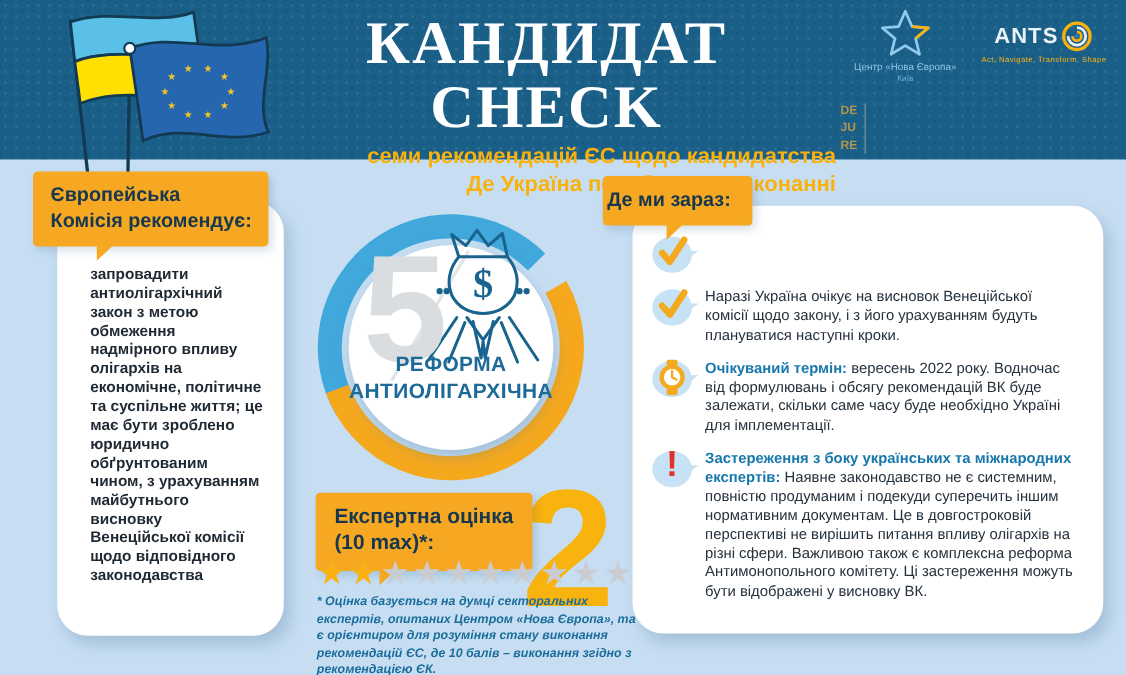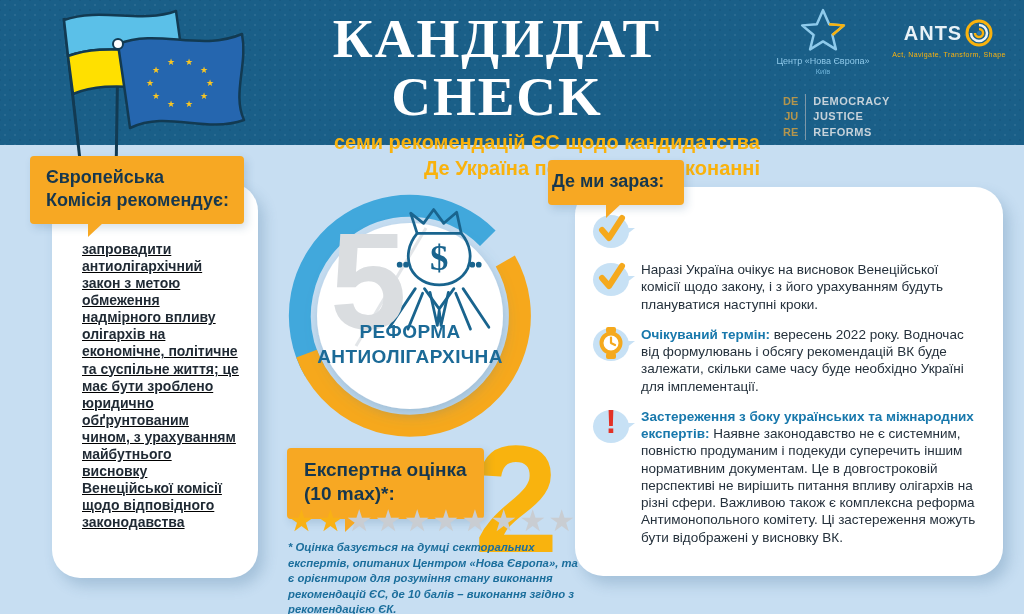--- a/index.html
+++ b/index.html
@@ -29,21 +29,21 @@
   .logo-nova { display:flex; flex-direction:column; align-items:center; }
   .logo-nova .nova-name { color:#8fc9ea; font-size:9px; margin-top:2px; white-space:nowrap; }
   .logo-nova .nova-city { color:#6fb4da; font-size:7.5px; margin-top:1px; }
   .logo-ants { display:flex; flex-direction:column; align-items:center; padding-top:10px; }
   .ants-row { display:flex; align-items:center; gap:2px; }
   .ants-word { color:#e9f2f7; font-size:20px; font-weight:700; letter-spacing:1px; line-height:1; }
   .ants-tagline { color:#f9b20d; font-size:7px; letter-spacing:.4px; margin-top:3px; white-space:nowrap; }
   .logo-antac { padding-top:8px; color:#f9b20d; font-size:11.5px; font-weight:800; letter-spacing:4px; line-height:1.5; white-space:nowrap; }
   .antac-cursor { color:#9fc2d6; font-weight:800; letter-spacing:0; }
   .logo-dejure { display:flex; gap:7px; padding-top:12px; }
-  .dejure-abbr { text-align:right; color:#b times89a4e;margin-left:19px; }
+  .dejure-abbr { text-align:left; color:#b times89a4e; }
   .dejure-abbr div, .dejure-words div { font-size:11px; font-weight:700; line-height:1.4; }
   .dejure-abbr { color:#b3954d; border-right:1.5px solid #7e97a8; padding-right:7px; }
   .dejure-words { color:#c6d2da; letter-spacing:.5px; }
   
   .bubble {
     position:absolute; background:#f7a823; border-radius:4px;
     color:#16374e; font-weight:800; line-height:1.28;
     box-shadow:3px 4px 8px rgba(40,90,130,.18); z-index:4;
   }
   .bubble::after {
@@ -51,21 +51,21 @@
     border-top:15px solid #f7a823; border-right:16px solid transparent;
   }
   .bubble-left { left:30px; top:156px; width:214px; padding:10px 14px 12px 16px; font-size:18px; }
   .bubble-score { left:287px; top:448px; width:197px; padding:10px 14px 12px 17px; font-size:19px; }
   .bubble-right { left:548px; top:160px; padding:10px 20px 12px 4px; font-size:18px; }
   
   .card {
     position:absolute; background:#ffffff; border-radius:28px;
     box-shadow:6px 8px 14px rgba(40,90,130,.22); z-index:2;
   }
-  .card-left { left:52px; top:183px; width:206px; height:395px; padding:58px 18px 24px 30px;text-decoration:underline; }
+  .card-left { left:52px; top:183px; width:206px; height:395px; padding:58px 18px 24px 30px; }
   .card-left p { font-size:14px; font-weight:700; color:#1f2933; line-height:1.22; }
   .card-right { left:575px; top:187px; width:428px; height:389px; padding:26px 24px 14px 18px;
     display:flex; flex-direction:column; gap:13px; }
   
   .ritem { display:flex; gap:12px; align-items:flex-start; }
   .blob {
     position:relative; flex:0 0 36px; width:36px; height:33px; margin-top:2px;
     background:#c7e1f5; border-radius:50%;
     display:flex; align-items:center; justify-content:center; overflow:visible;
   }
@@ -159,25 +159,20 @@
             <circle cx="15" cy="15" r="2" fill="#2a7bb5"></circle>
           </svg>
         </div>
         <div class="ants-tagline">Act, Navigate, Transform, Shape</div>
       </div>
       <div class="logo-dejure">
         <div class="dejure-abbr">
           <div>DE</div>
           <div>JU</div>
           <div>RE</div>
-        </div>
-        <div class="dejure-words">
-          <div>DEMOCRACY</div>
-          <div>JUSTICE</div>
-          <div>REFORMS</div>
         </div>
       </div>
     </div>
   </div>
 
   <div class="bubble bubble-left">Європейська Комісія рекомендує:</div>
 
   <div class="card card-left">
     <p>запровадити антиолігархічний закон з метою обмеження надмірного впливу олігархів на економічне, політичне та суспільне життя; це має бути зроблено юридично обґрунтованим чином, з урахуванням майбутнього висновку Венеційської комісії щодо відповідного законодавства</p>
   </div>

